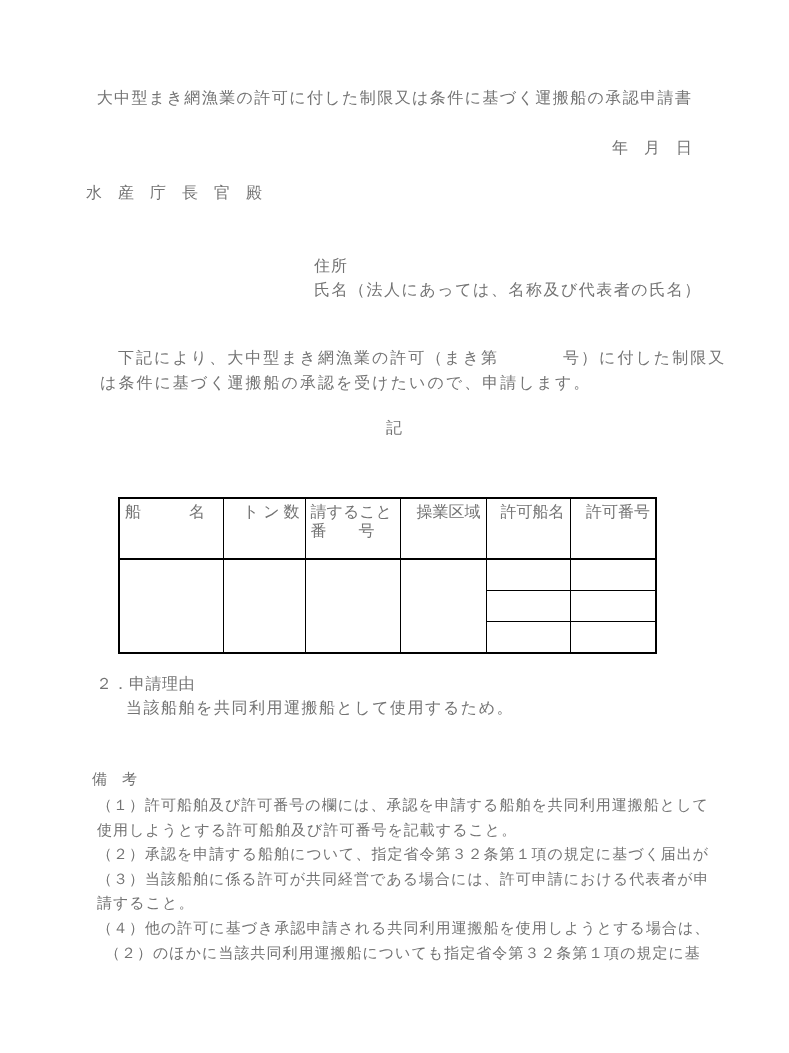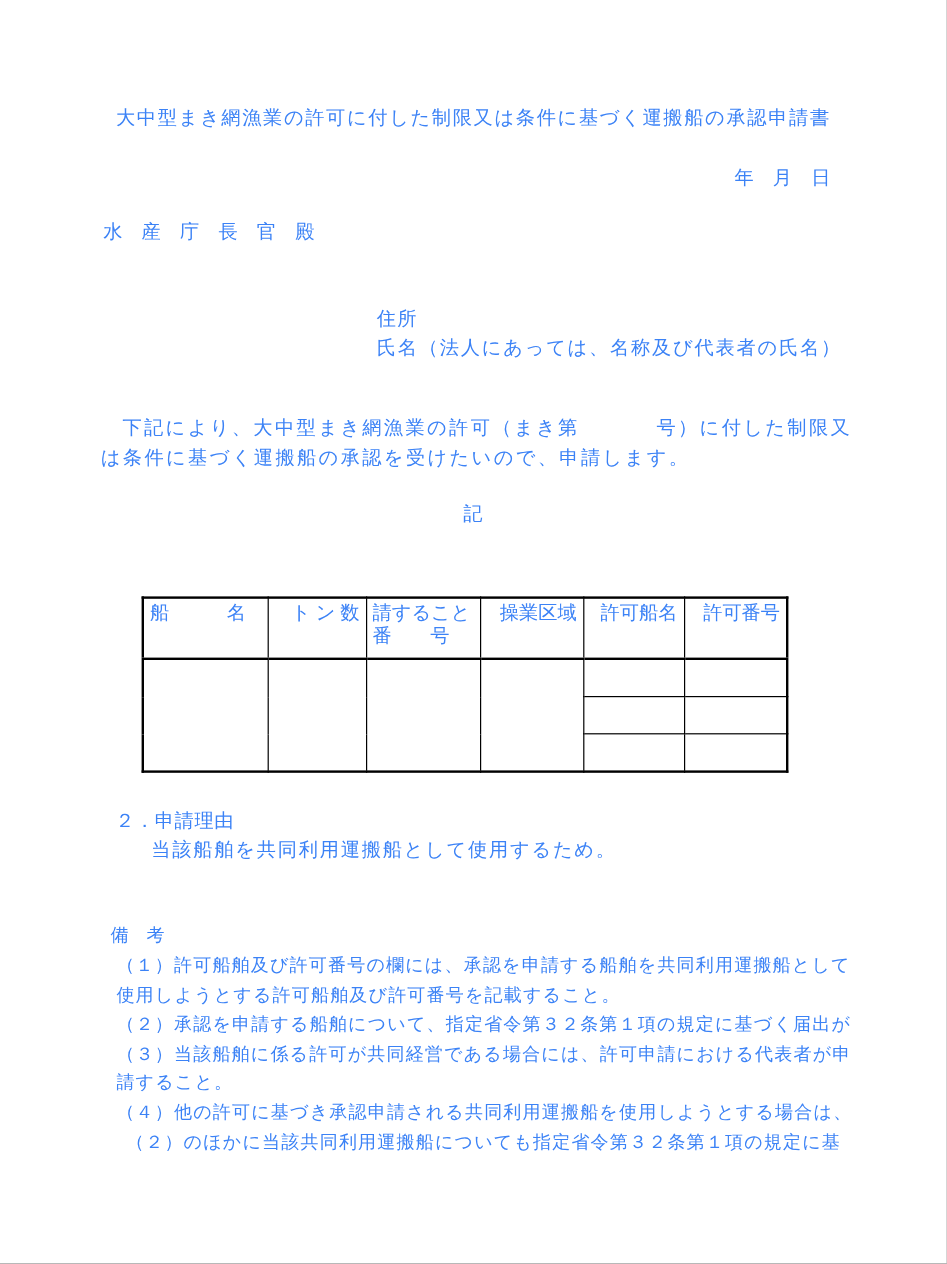--- a/index.html
+++ b/index.html
@@ -2,40 +2,40 @@
 <html><head>
 <meta charset="utf-8">
 <style>
   html, body { margin: 0; padding: 0; background: #888; }
   .page {
     position: relative;
     width: 789px;
     height: 1053px;
     margin: 0 auto;
     background: #ffffff;
-    color: #3b82f6;
+    color: #737373;
     font-family: "Liberation Serif", "DejaVu Serif", serif;
     font-size: 16px;
     letter-spacing: 1px;
     overflow: hidden;
   }
   .abs { position: absolute; white-space: nowrap; }
 
   .doc-title {
     top: 88px; left: 0; width: 100%;
     text-align: center;
     letter-spacing: 1.4px;
   }
   .date-line { top: 138px; left: 612px; letter-spacing: 0; }
   .addressee { top: 183px; left: 86px; letter-spacing: 0; }
 
   .applicant-address { top: 256px; left: 314px; }
   .applicant-name   { top: 280px; left: 314px; letter-spacing: 1.5px; }
 
-  .application-paragraph { top: 345px; left: 84px; letter-spacing: 2px; }
+  .application-paragraph { top: 345px; left: 100px; letter-spacing: 2px; }
   .application-paragraph .pline { line-height: 25px; height: 25px; }
   .blank-gap { display: inline-block; width: 64px; }
 
   .ki-heading { top: 418px; left: 0; width: 100%; text-align: center; }
 
   .section1-heading { top: 460px; left: 96px; letter-spacing: 0.2px; }
 
   table.vessel-table {
     position: absolute;
     top: 497px; left: 118px;
@@ -44,21 +44,21 @@
     letter-spacing: 0;
   }
   .vessel-table, .vessel-table th, .vessel-table td { border: 1px solid #000; }
   table.vessel-table { border: 2px solid #000; }
   .vessel-table th {
     border-bottom: 2px solid #000;
     font-weight: normal;
     font-size: 16px;
     height: 44px;
     vertical-align: top;
-    padding: 3px 5px 2px 5px;
+    padding: 3px 5px 12px 5px;
     white-space: pre-line;
     line-height: 19px;
     text-align: left;
   }
   .vessel-table th.c { text-align: right; }
   .vessel-table td { height: 30px; padding: 0; }
   .col1 { width: 104px; } .col2 { width: 82px; } .col3 { width: 95px; }
   .col4 { width: 86px; }  .col5 { width: 84px; } .col6 { width: 86px; }
 
   .section2-heading { top: 674px; left: 96px; letter-spacing: 0.5px; }

